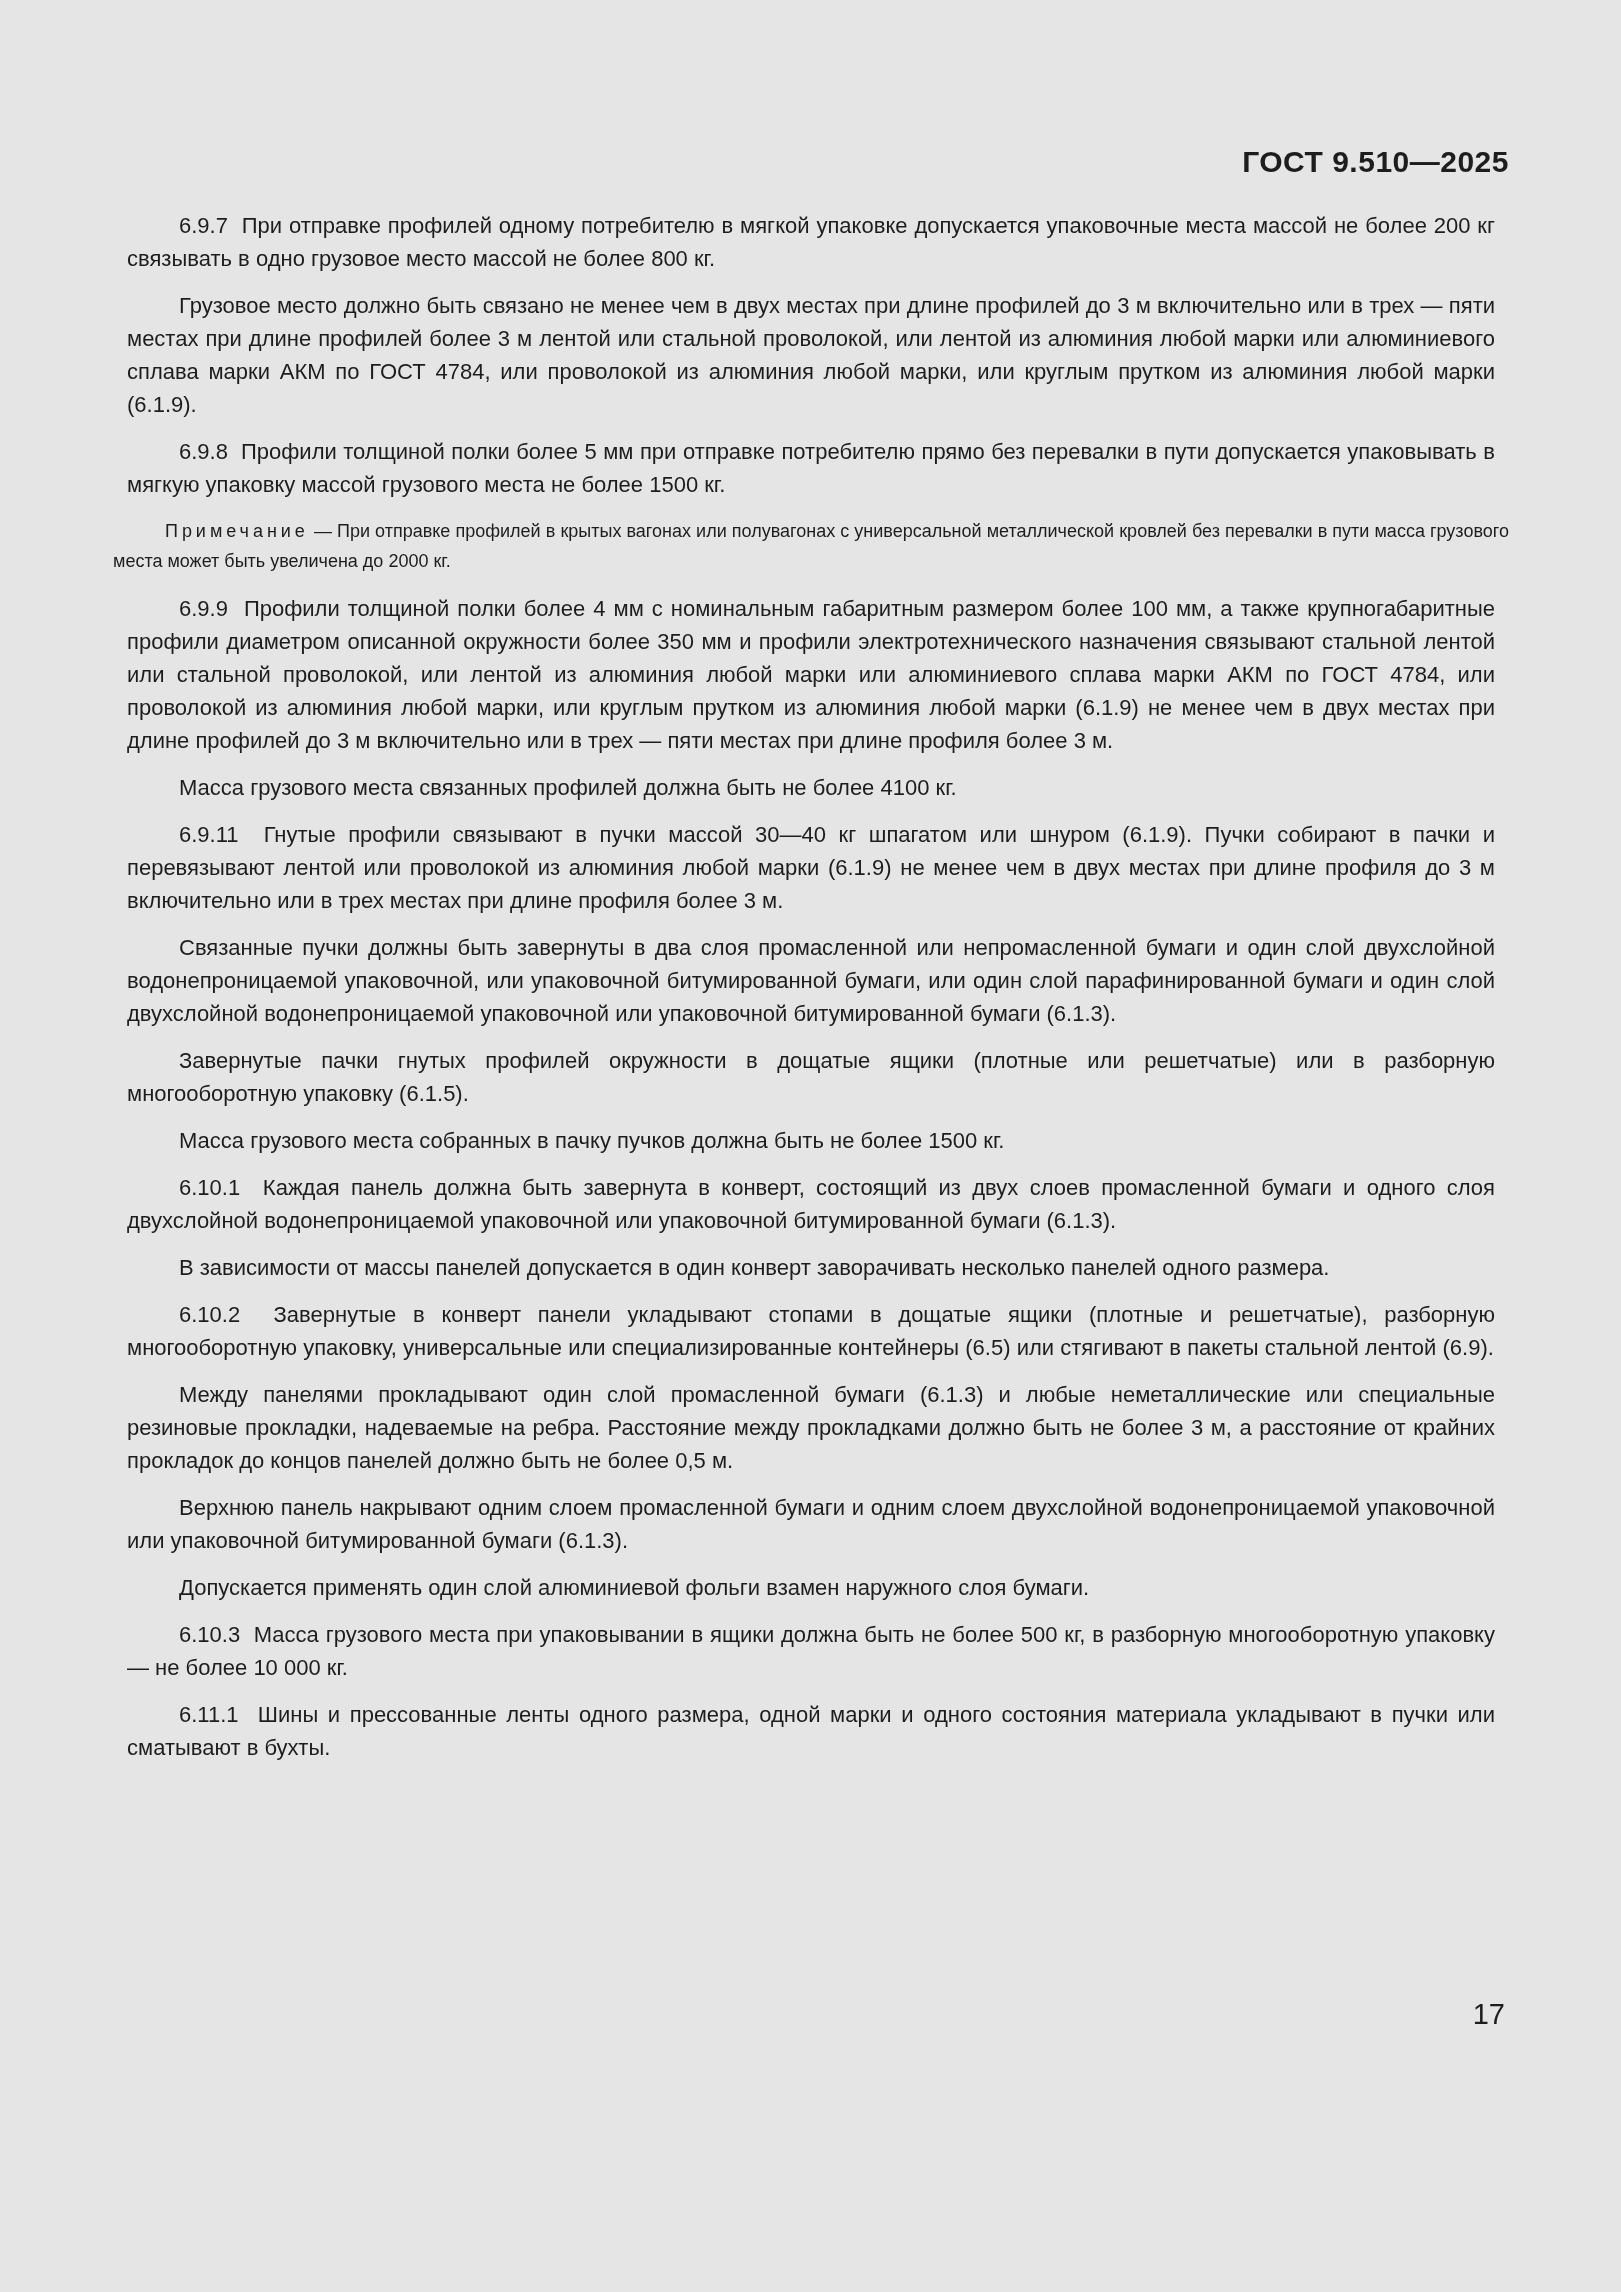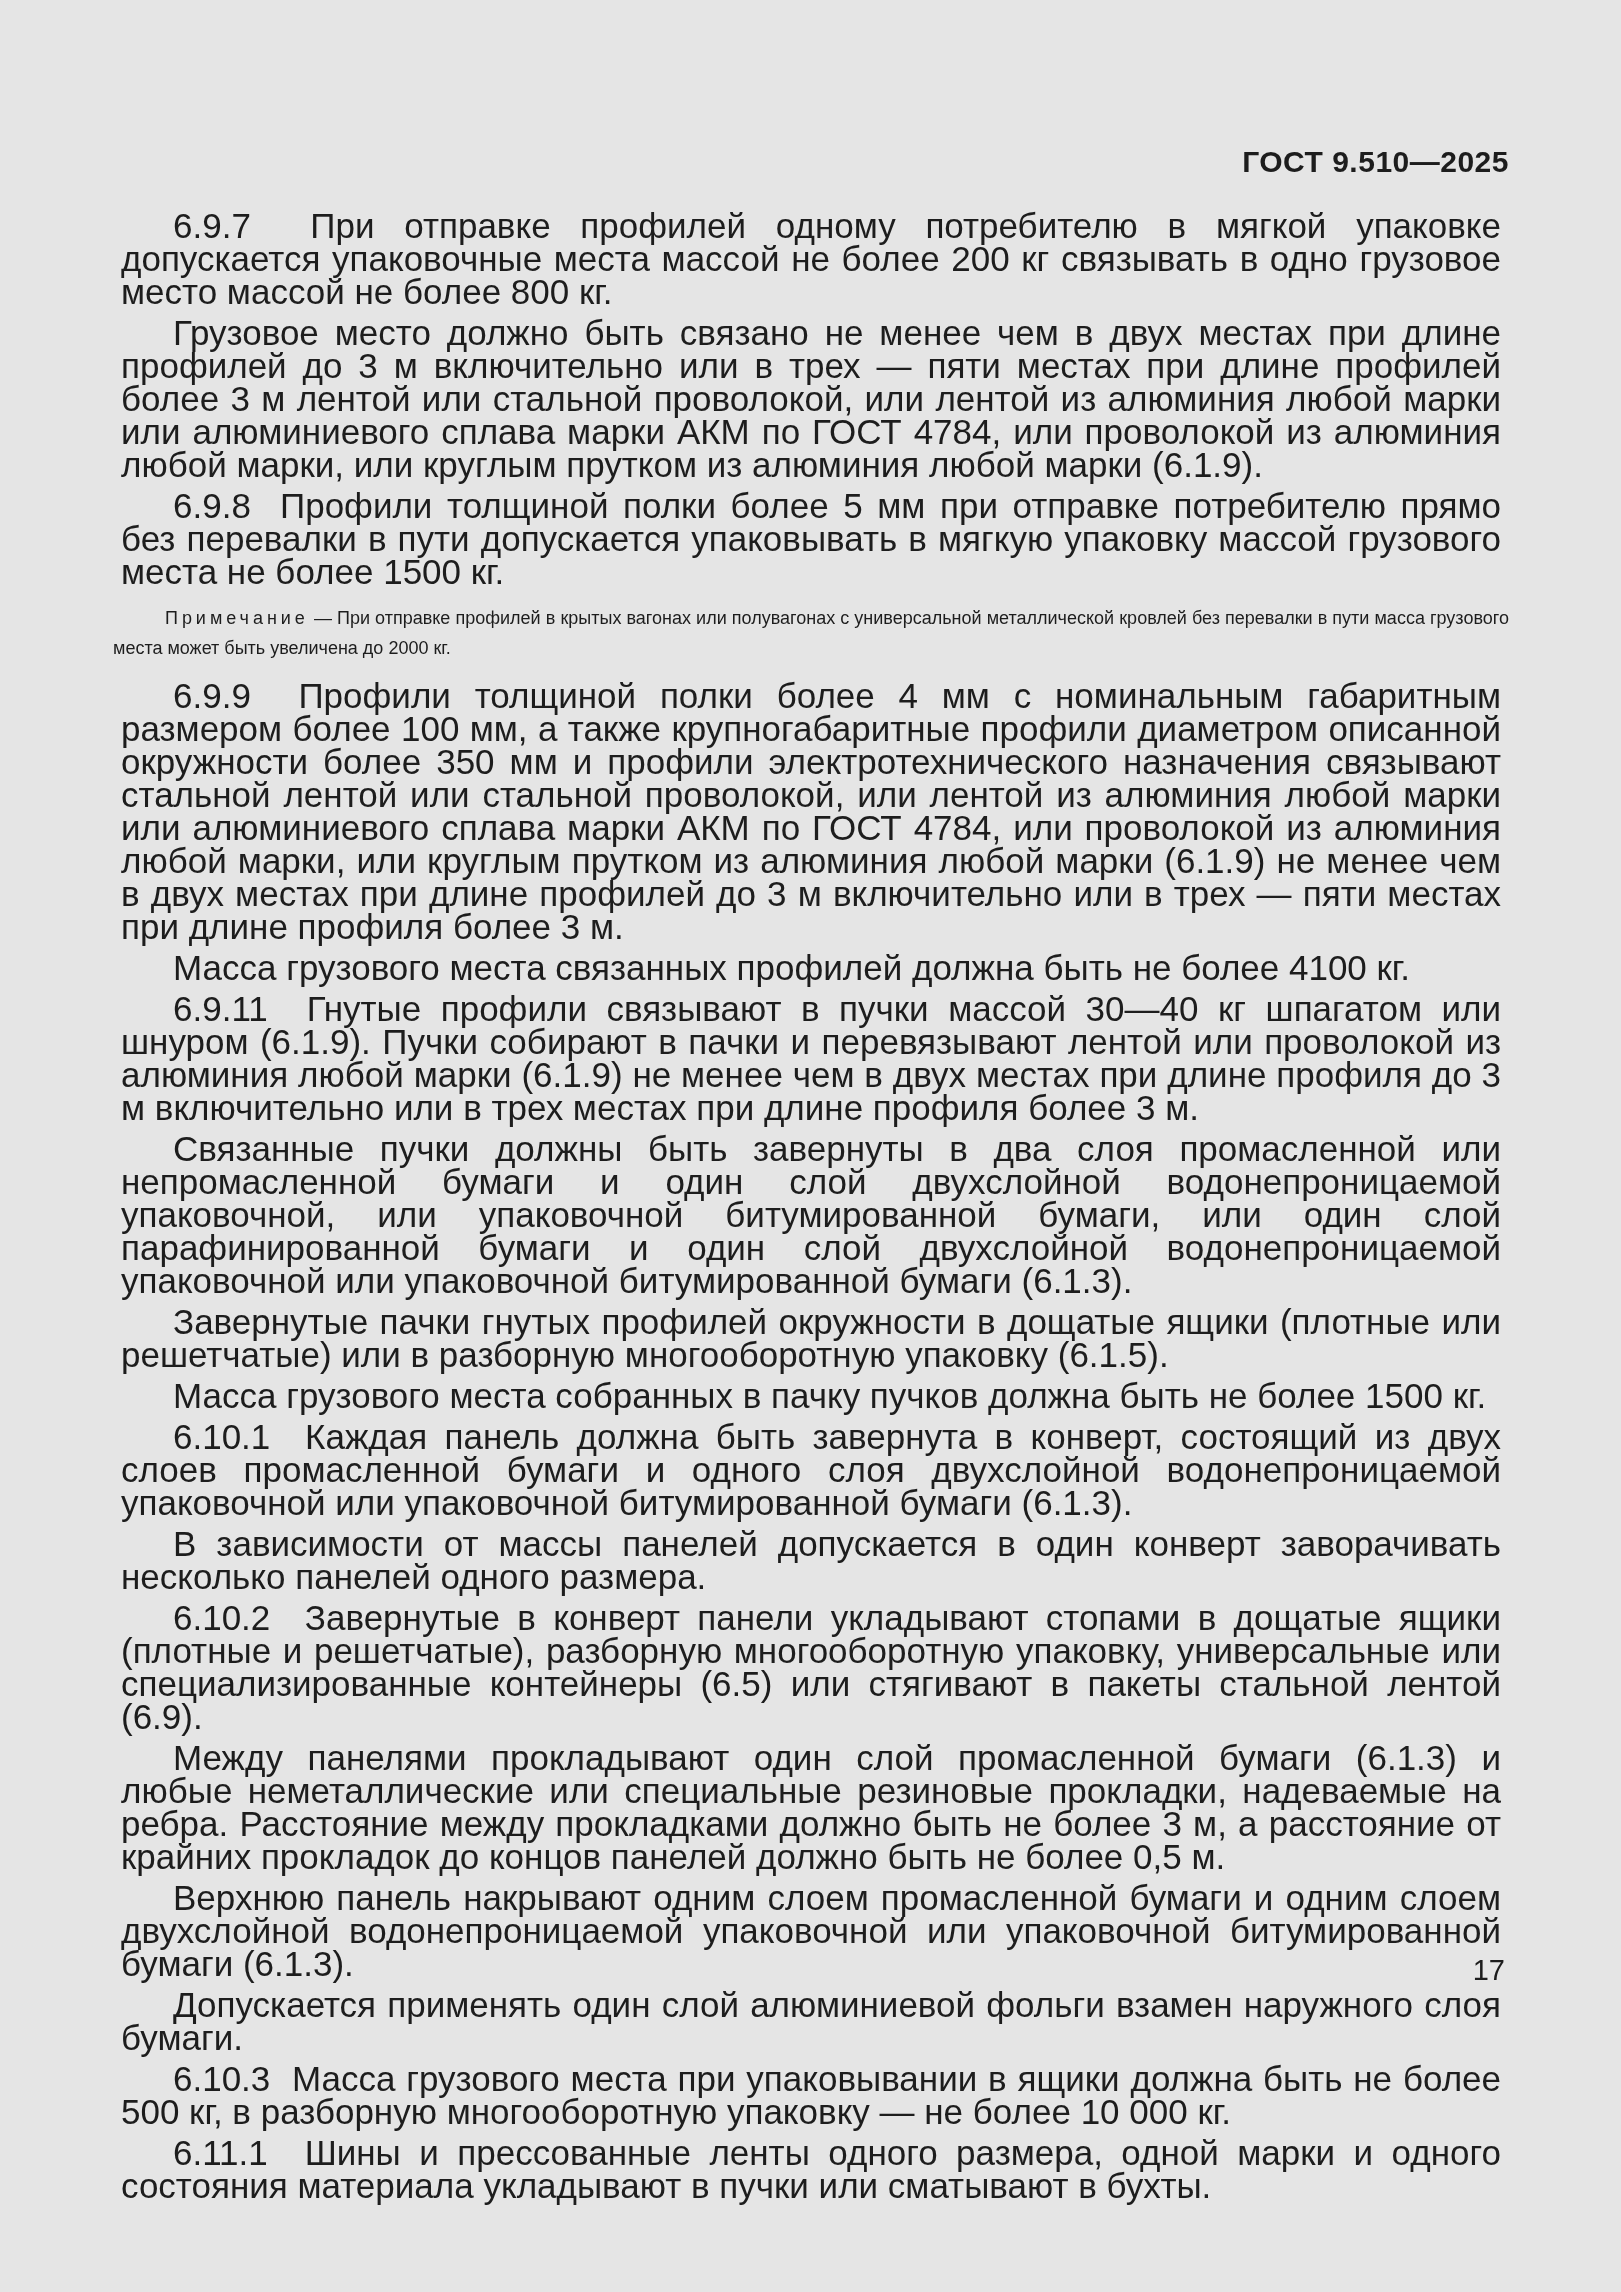--- a/index.html
+++ b/index.html
@@ -20,22 +20,22 @@
   }
   .doc-header {
     text-align: right;
     font-size: 30px;
     font-weight: bold;
     line-height: 33px;
     margin: 0 0 31px 0;
     letter-spacing: 0.5px;
   }
   .para {
-    margin: 8px;
-    font-size: 35px;
+    margin: 14px;
+    font-size: 22px;
     line-height: 33px;
     text-align: justify;
     text-indent: 52px;
   }
   .note {
     margin: 14.7px 0 16.7px 0;
     font-size: 18px;
     line-height: 30px;
     text-align: justify;
     text-indent: 52px;
@@ -46,21 +46,21 @@
   .heading {
     margin: 39px 0 25.5px 0;
     font-size: 29px;
     line-height: 33px;
     font-weight: bold;
     text-align: left;
     text-indent: 52px;
   }
   .page-number {
     position: absolute;
-    top: 1954px;
+    top: 1998px;
     right: 116px;
     font-size: 29px;
     line-height: 33px;
   }
 </style>
 </head>
 <body>
 
 <div class="page">
 

